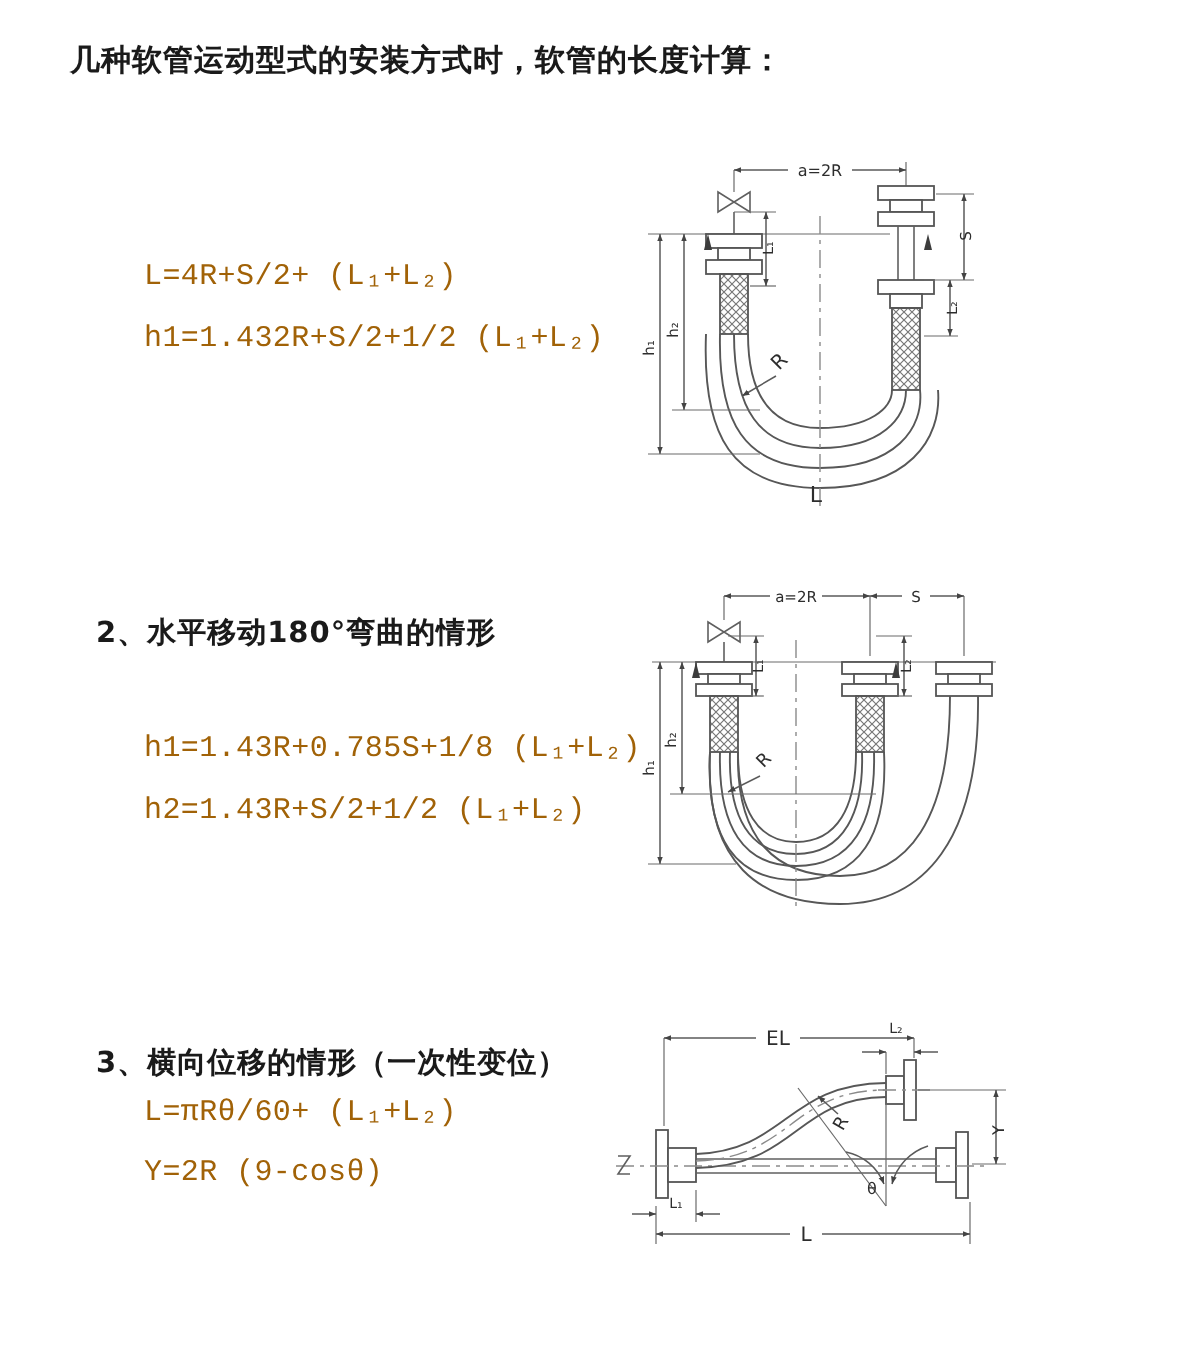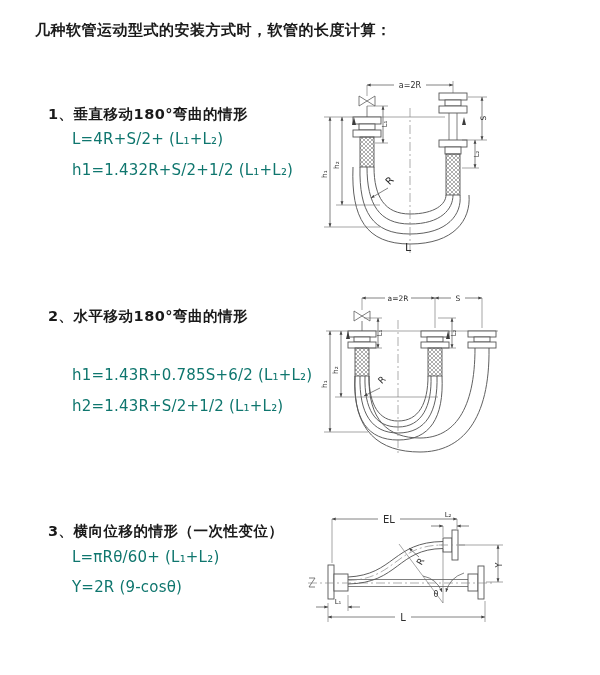--- a/index.html
+++ b/index.html
@@ -1,44 +1,43 @@
 <!DOCTYPE html>
 <html><head>
 <meta charset="utf-8">
 <style>
   html,body{margin:0;padding:0;background:#fff;}
   .page{position:relative;width:600px;height:675px;background:#ffffff;overflow:hidden;
         font-family:"DejaVu Sans","Liberation Sans",sans-serif;color:#1a1a1a;}
   .title{position:absolute;left:35px;top:21px;font-size:15px;font-weight:700;letter-spacing:.5px;}
   .sec-heading{position:absolute;left:48px;font-size:14.5px;font-weight:700;letter-spacing:.5px;}
-  .formula{position:absolute;left:72px;font-size:15px;font-weight:400;color:#0f766e;letter-spacing:.2px;}
+  .formula{position:absolute;left:72px;font-size:15px;font-weight:400;color:#a16207;letter-spacing:.2px;font-family:Liberation Mono, monospace;}
   svg{position:absolute;overflow:visible;}
   .dwg line,.dwg path.ln{stroke:#5f5f5f;stroke-width:.8;fill:none;}
   .dwg path.hose{stroke:#575757;stroke-width:.95;fill:none;}
   .dwg rect.fit{fill:#ffffff;stroke:#555;stroke-width:.9;}
   .dwg rect.braid{stroke:#555;stroke-width:.9;}
   .dwg line.cl,.dwg path.cl{stroke:#8a8a8a;stroke-width:.7;fill:none;stroke-dasharray:9 3 2 3;}
   .dwg line.dim,.dwg path.dim{stroke:#5a5a5a;stroke-width:.75;fill:none;}
   .dwg line.ext{stroke:#6a6a6a;stroke-width:.6;}
   .dwg text{fill:#2d2d2d;font-family:"DejaVu Sans","Liberation Sans",sans-serif;}
   .dwg .flow{fill:#3c3c3c;stroke:none;}
 </style>
 </head>
 <body>
 
 <div class="page">
 
   <div class="title">几种软管运动型式的安装方式时，软管的长度计算：</div>
 
-  <div class="sec-heading" style="top:105px">1、垂直移动180°弯曲的情形</div>
   <div class="formula" style="top:130px">L=4R+S/2+ (L₁+L₂)</div>
   <div class="formula" style="top:161px">h1=1.432R+S/2+1/2 (L₁+L₂)</div>
 
   <div class="sec-heading" style="top:307px">2、水平移动180°弯曲的情形</div>
-  <div class="formula" style="top:366px">h1=1.43R+0.785S+6/2 (L₁+L₂)</div>
+  <div class="formula" style="top:366px">h1=1.43R+0.785S+1/8 (L₁+L₂)</div>
   <div class="formula" style="top:397px">h2=1.43R+S/2+1/2 (L₁+L₂)</div>
 
   <div class="sec-heading" style="top:522px">3、横向位移的情形（一次性变位）</div>
   <div class="formula" style="top:548px">L=πRθ/60+ (L₁+L₂)</div>
   <div class="formula" style="top:578px">Y=2R (9-cosθ)</div>
 
   <svg class="dwg" style="left:308px;top:68px" width="285" height="198" viewBox="0 0 285 198">
     <defs>
       <pattern id="b1" patternUnits="userSpaceOnUse" width="4" height="4">
         <path d="M0,4 L4,0 M0,0 L4,4" stroke="#777" stroke-width="0.6"></path>

